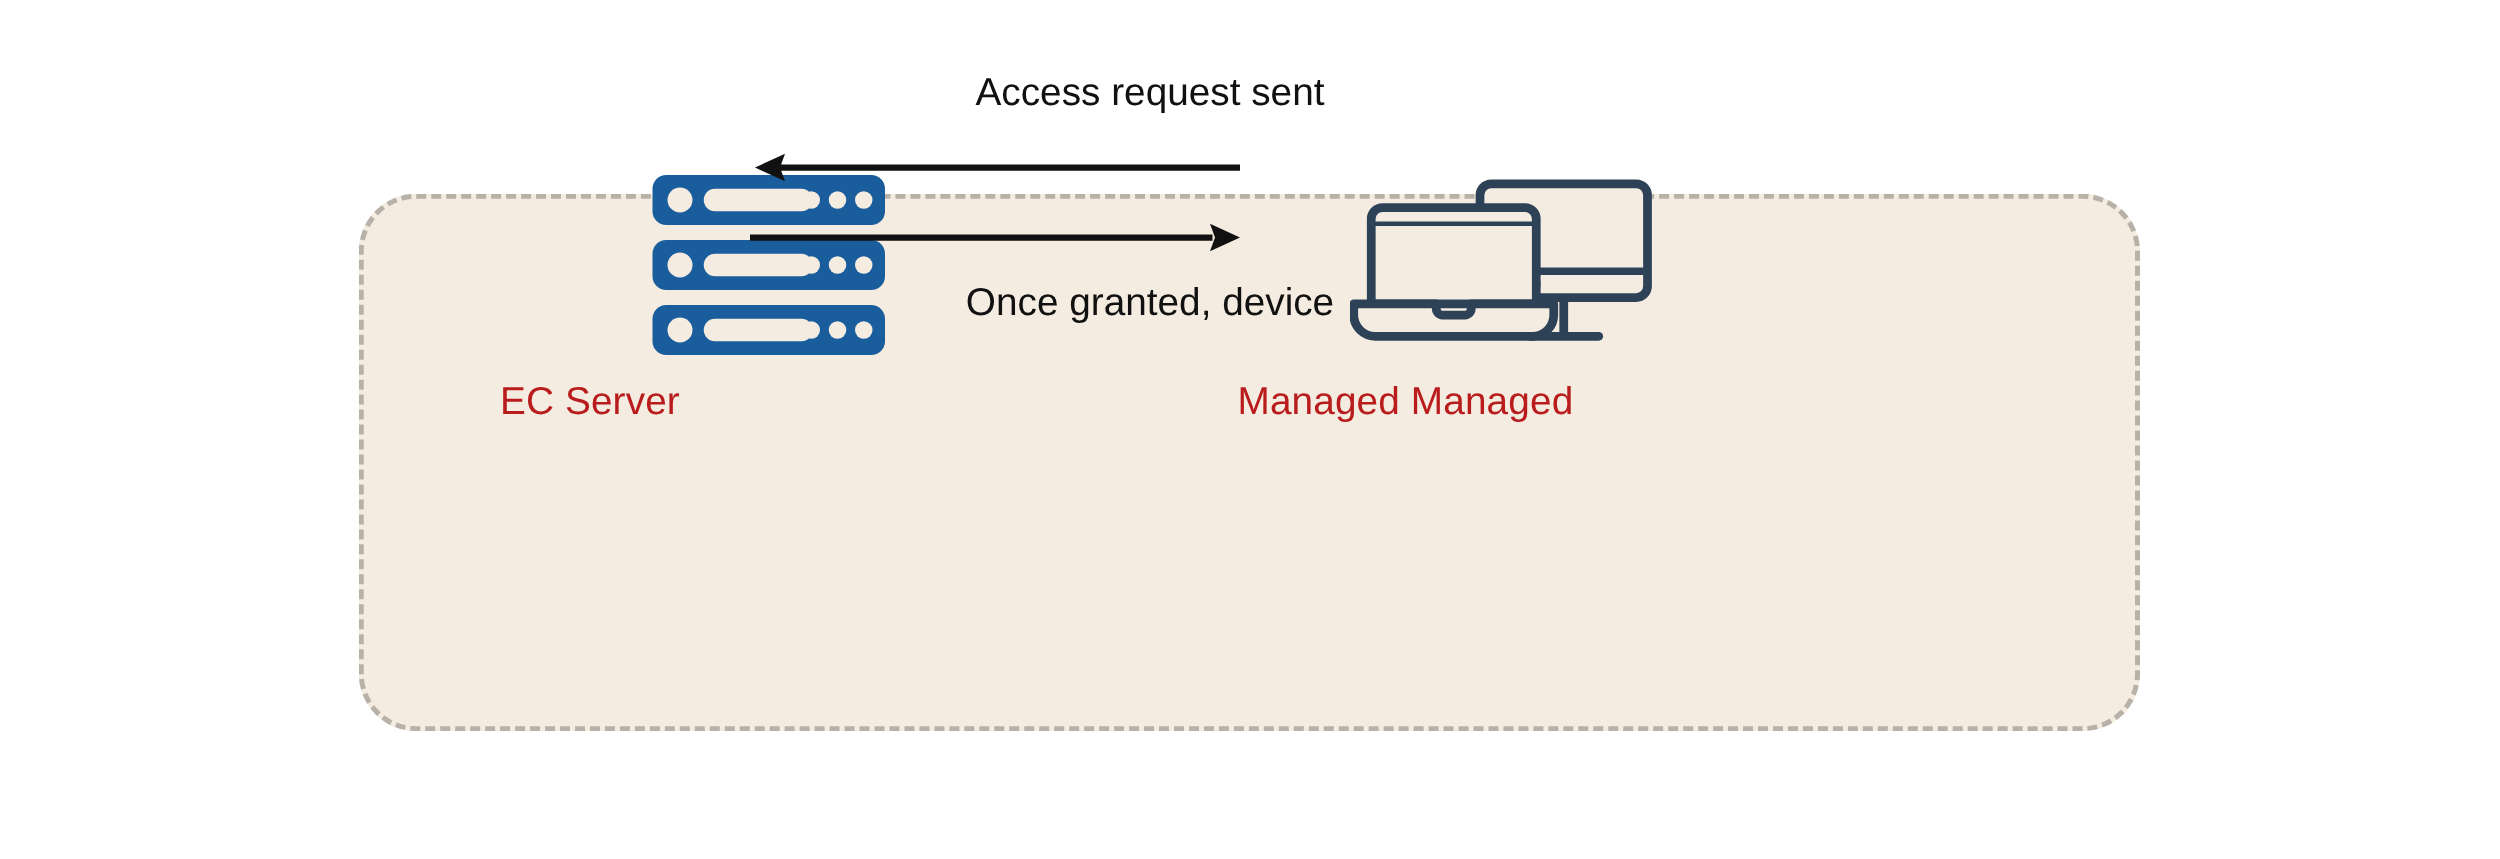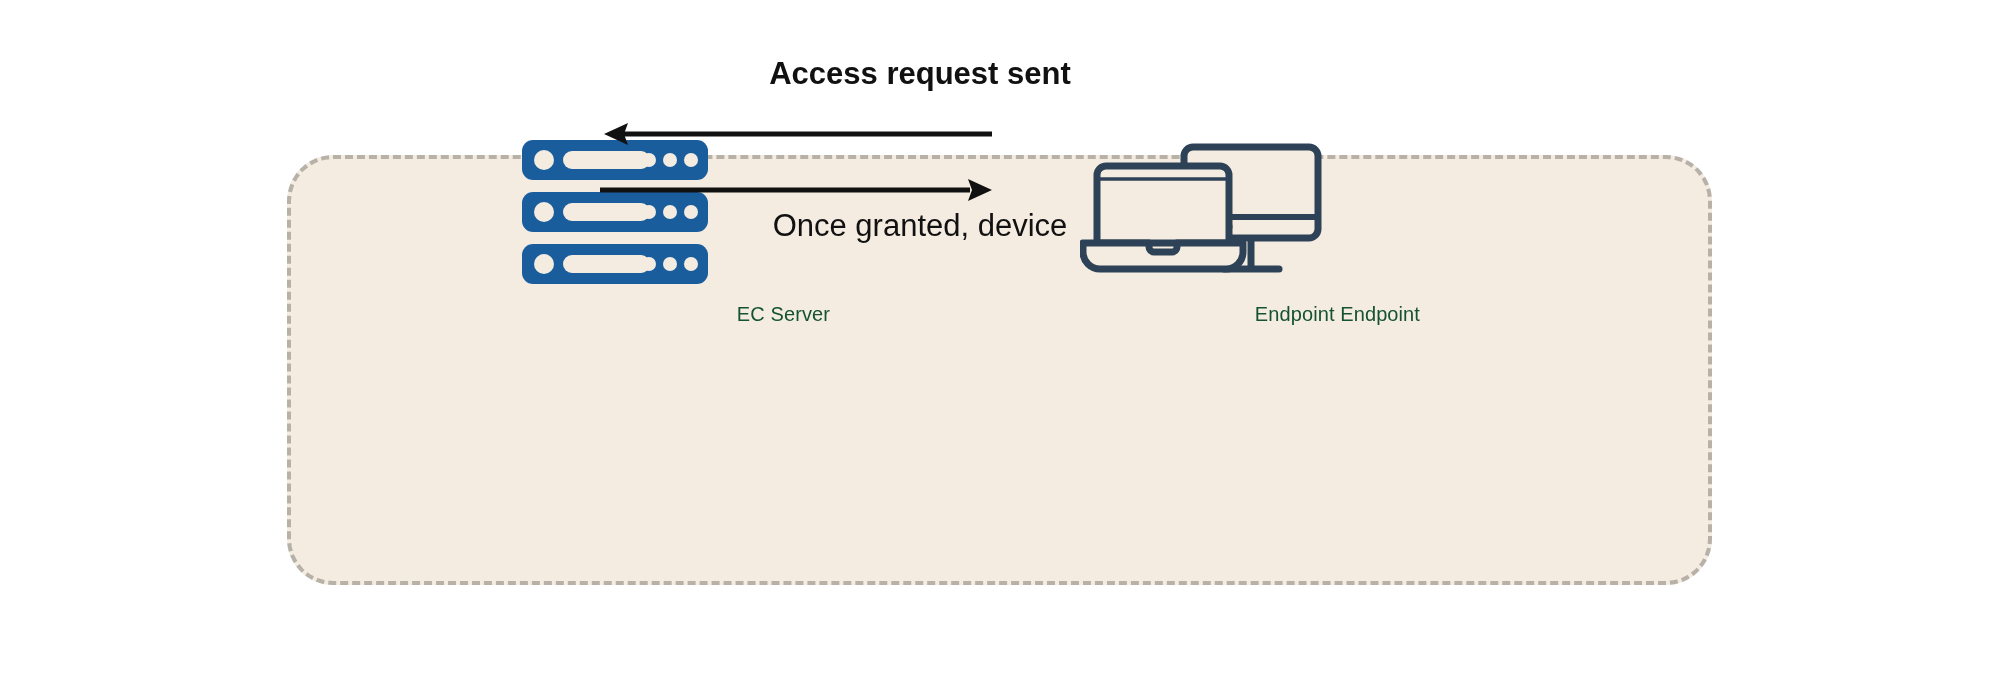--- a/index.html
+++ b/index.html
@@ -33,23 +33,23 @@
     border-radius: 46px;
   }
 
   
   .node {
     position: absolute;
   }
   .node-label {
     position: absolute;
     width: 100%;
-    text-align: right;
-    font-size: 20px;
-    color: #14532d;
+    text-align: left;
+    font-size: 31px;
+    color: #b91c1c;
     letter-spacing: .1px;
     white-space: nowrap;
   }
 
   
   #server-node {
     left: 400px;
     top: 140px;
     width: 430px;
     height: 190px;
@@ -131,22 +131,22 @@
     height: 300px;
   }
   .flow-caption {
     position: absolute;
     width: 100%;
     text-align: center;
     font-size: 31px;
     line-height: 38px;
     color: #111111;
   }
-  #caption-top { top: 0px; font-weight: bold; }
-  #caption-bottom { top: 152px; }
+  #caption-top { top: 0px; }
+  #caption-bottom { top: 168px; }
   #arrows {
     position: absolute;
     left: 0;
     top: 52px;
     width: 640px;
     height: 110px;
   }
 </style>
 </head>
 <body>
@@ -204,21 +204,21 @@
         </g>
 
         <g>
           <path d="M26 31 H140 a9 9 0 0 1 9 9 V108 H17 V40 a9 9 0 0 1 9 -9 Z" fill="#f5ece1" stroke="#2e4257" stroke-width="7" stroke-linejoin="round"></path>
           <line x1="20" y1="44" x2="146" y2="44" stroke="#2e4257" stroke-width="3.5"></line>
           <path d="M3 108 H69 v4 a5 5 0 0 0 5 5 H92 a5 5 0 0 0 5 -5 v-4 H163 v9 a17 17 0 0 1 -17 17 H20 a17 17 0 0 1 -17 -17 Z" fill="#f5ece1" stroke="#2e4257" stroke-width="7" stroke-linejoin="round"></path>
         </g>
       </svg>
     </div>
 
-    <div class="node-label">Endpoint Endpoint</div>
+    <div class="node-label">Managed Managed</div>
   </div>
 
   <div id="flow">
 
     <div class="flow-caption" id="caption-top">Access request sent</div>
 
     <div id="arrows">
       <svg width="640" height="110" viewBox="0 0 640 110" fill="none" xmlns="http://www.w3.org/2000/svg">
 
         <g>

